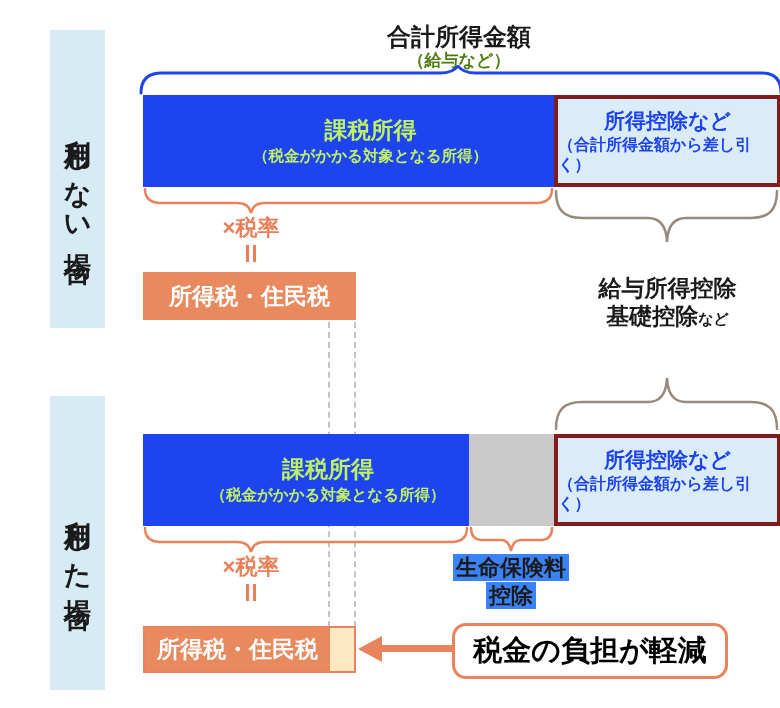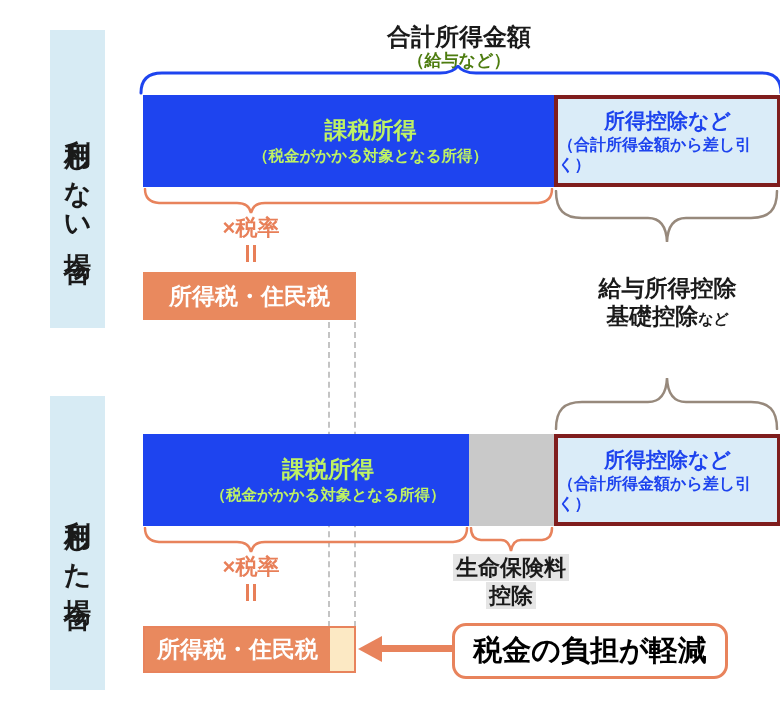--- a/index.html
+++ b/index.html
@@ -38,21 +38,21 @@
   .result-bar { background: #e9895e; display: flex; align-items: center; justify-content: center;
                 color: #fff; font-size: 23px; font-weight: bold; z-index: 2; }
 
   .note-text { text-align: center; color: #1a1a1a; z-index: 2; }
   .note-text .big { font-size: 23px; font-weight: bold; line-height: 28px; }
   .note-text .small { font-size: 15px; font-weight: bold; }
 
   .dashed-line { border-left: 2px dashed #c4c4c4; z-index: 1; }
 
   .insurance-label { text-align: center; z-index: 3; }
-  .insurance-label span { background: #e5e5e5; color: #1a1a1a; font-size: 22px; font-weight: bold;
+  .insurance-label span { background: #3b82f6; color: #1a1a1a; font-size: 22px; font-weight: bold;
                           line-height: 28px; padding: 1px 3px; }
 
   .result-bar-split { border: 2px solid #e8835c; display: flex; z-index: 2; }
   .seg-orange { background: #e9895e; display: flex; align-items: center; justify-content: center;
                 color: #fff; font-size: 23px; font-weight: bold; }
   .seg-cream { background: #fce9c4; }
 
   .arrow-shaft { background: #e8835c; z-index: 3; }
   .arrow-head { width: 0; height: 0; border-top: 13px solid transparent; border-bottom: 13px solid transparent;
                 border-right: 24px solid #e8835c; z-index: 3; }

